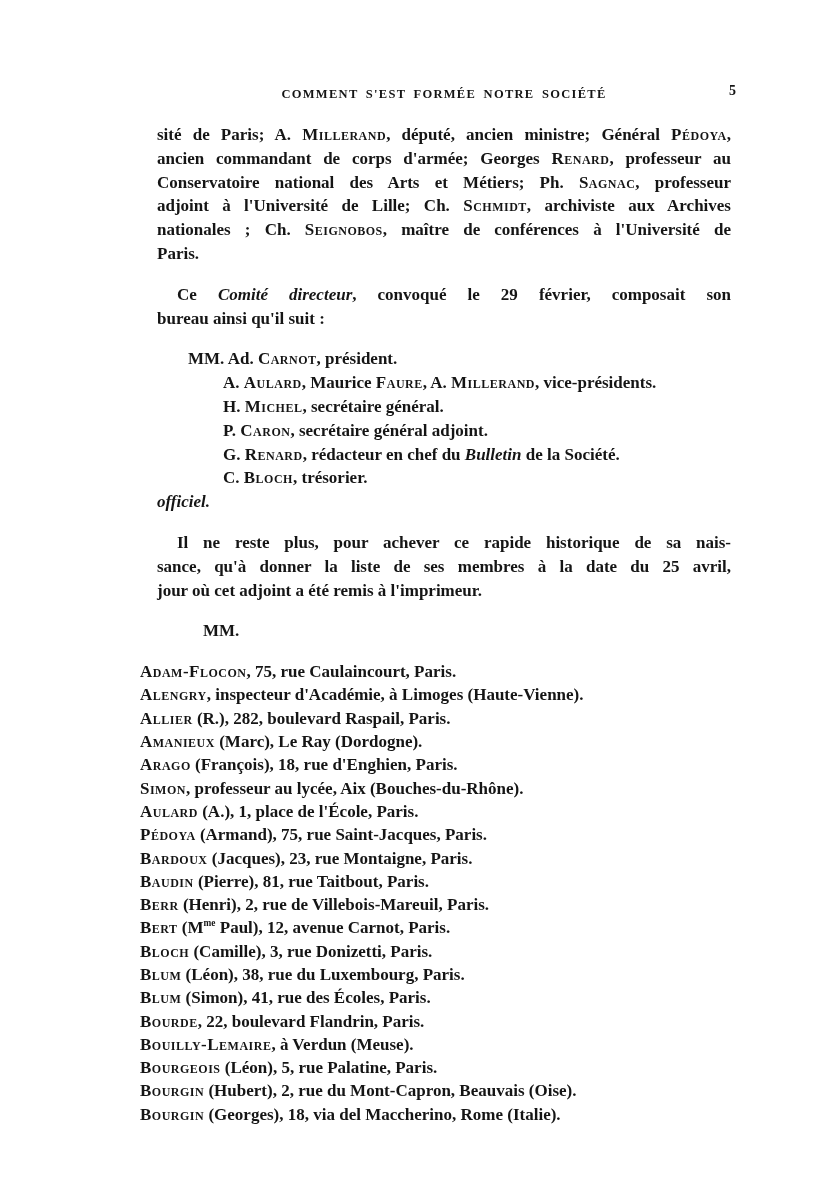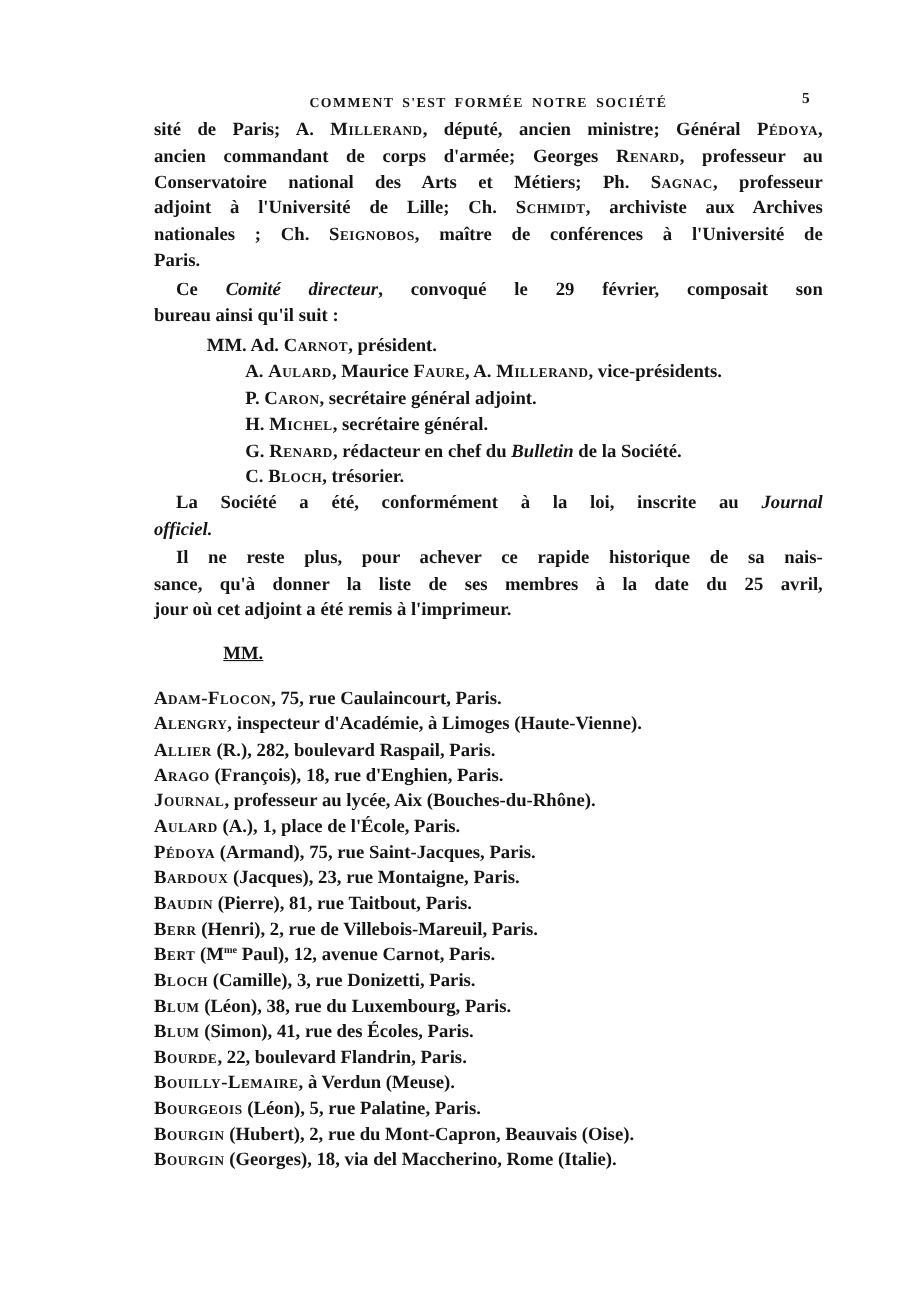--- a/index.html
+++ b/index.html
@@ -26,31 +26,31 @@
   .rh-page{
     position:absolute;right:12px;top:-1px;
     font-size:14px;letter-spacing:0;
   }
   
   .textblock{
     position:absolute;left:140px;top:106px;width:608px;
     font-size:17px;
     line-height:23.8px;
   }
-  .para{margin:0;padding:0;}
+  .para{margin:17px;padding:0;}
   .ln{display:block;}
   .jl{text-align:justify;text-align-last:justify;}
   .ind{padding-left:20px;}
   .p2{margin-top:2px;}
   .bureau{margin-top:4px;margin-left:48px;}
   .bureau .ln{padding-left:35px;}
   .bureau .ln.first{padding-left:0;}
   .p3{margin-top:0px;}
   .p4{margin-top:2px;}
-  .mm-head{margin-top:16px;margin-left:63px;text-decoration:underline;}
+  .mm-head{margin-top:16px;margin-left:63px;}
   .members{margin-top:17px;}
   .members .ln{line-height:23.3px;white-space:nowrap;}
   
   .seg-sc{font-variant:small-caps;letter-spacing:0.5px;}
   .seg-i{font-style:italic;font-weight:700;}
   .seg-sup{vertical-align:super;font-size:0.55em;line-height:0;}
 </style>
 </head>
 <body>
 
@@ -73,45 +73,45 @@
     </div>
 
     <div class="para p2">
       <span class="ln jl ind">Ce <span class="seg-i">Comité directeur</span>, convoqué le 29 février, composait son</span>
       <span class="ln">bureau ainsi qu'il suit :</span>
     </div>
 
     <div class="bureau">
       <span class="ln first">MM. Ad. <span class="seg-sc">Carnot</span>, président.</span>
       <span class="ln">A. <span class="seg-sc">Aulard</span>, Maurice <span class="seg-sc">Faure</span>, A. <span class="seg-sc">Millerand</span>, vice-présidents.</span>
+      <span class="ln">H. <span class="seg-sc">Michel</span>, secrétaire général.</span>
       <span class="ln">P. <span class="seg-sc">Caron</span>, secrétaire général adjoint.</span>
-      <span class="ln">H. <span class="seg-sc">Michel</span>, secrétaire général.</span>
       <span class="ln">G. <span class="seg-sc">Renard</span>, rédacteur en chef du <span class="seg-i">Bulletin</span> de la Société.</span>
       <span class="ln">C. <span class="seg-sc">Bloch</span>, trésorier.</span>
     </div>
 
     <div class="para p3">
-      <span class="ln jl ind">La Société a été, conformément à la loi, inscrite au <span class="seg-i">Journal</span></span>
       <span class="ln"><span class="seg-i">officiel.</span></span>
     </div>
 
     <div class="para p4">
       <span class="ln jl ind">Il ne reste plus, pour achever ce rapide historique de sa nais-</span>
       <span class="ln jl">sance, qu'à donner la liste de ses membres à la date du 25 avril,</span>
       <span class="ln">jour où cet adjoint a été remis à l'imprimeur.</span>
     </div>
 
     <div class="mm-head">MM.</div>
 
     <div class="members">
       <span class="ln"><span class="seg-sc">Adam-Flocon</span>, 75, rue Caulaincourt, Paris.</span>
       <span class="ln"><span class="seg-sc">Alengry</span>, inspecteur d'Académie, à Limoges (Haute-Vienne).</span>
       <span class="ln"><span class="seg-sc">Allier</span> (R.), 282, boulevard Raspail, Paris.</span>
+      <span class="ln"><span class="seg-sc">Amanieux</span> (Marc), Le Ray (Dordogne).</span>
       <span class="ln"><span class="seg-sc">Arago</span> (François), 18, rue d'Enghien, Paris.</span>
-      <span class="ln"><span class="seg-sc">Journal</span>, professeur au lycée, Aix (Bouches-du-Rhône).</span>
+      <span class="ln"><span class="seg-sc">Simon</span>, professeur au lycée, Aix (Bouches-du-Rhône).</span>
       <span class="ln"><span class="seg-sc">Aulard</span> (A.), 1, place de l'École, Paris.</span>
       <span class="ln"><span class="seg-sc">Pédoya</span> (Armand), 75, rue Saint-Jacques, Paris.</span>
       <span class="ln"><span class="seg-sc">Bardoux</span> (Jacques), 23, rue Montaigne, Paris.</span>
       <span class="ln"><span class="seg-sc">Baudin</span> (Pierre), 81, rue Taitbout, Paris.</span>
       <span class="ln"><span class="seg-sc">Berr</span> (Henri), 2, rue de Villebois-Mareuil, Paris.</span>
       <span class="ln"><span class="seg-sc">Bert</span> (M<span class="seg-sup">me</span> Paul), 12, avenue Carnot, Paris.</span>
       <span class="ln"><span class="seg-sc">Bloch</span> (Camille), 3, rue Donizetti, Paris.</span>
       <span class="ln"><span class="seg-sc">Blum</span> (Léon), 38, rue du Luxembourg, Paris.</span>
       <span class="ln"><span class="seg-sc">Blum</span> (Simon), 41, rue des Écoles, Paris.</span>
       <span class="ln"><span class="seg-sc">Bourde</span>, 22, boulevard Flandrin, Paris.</span>

